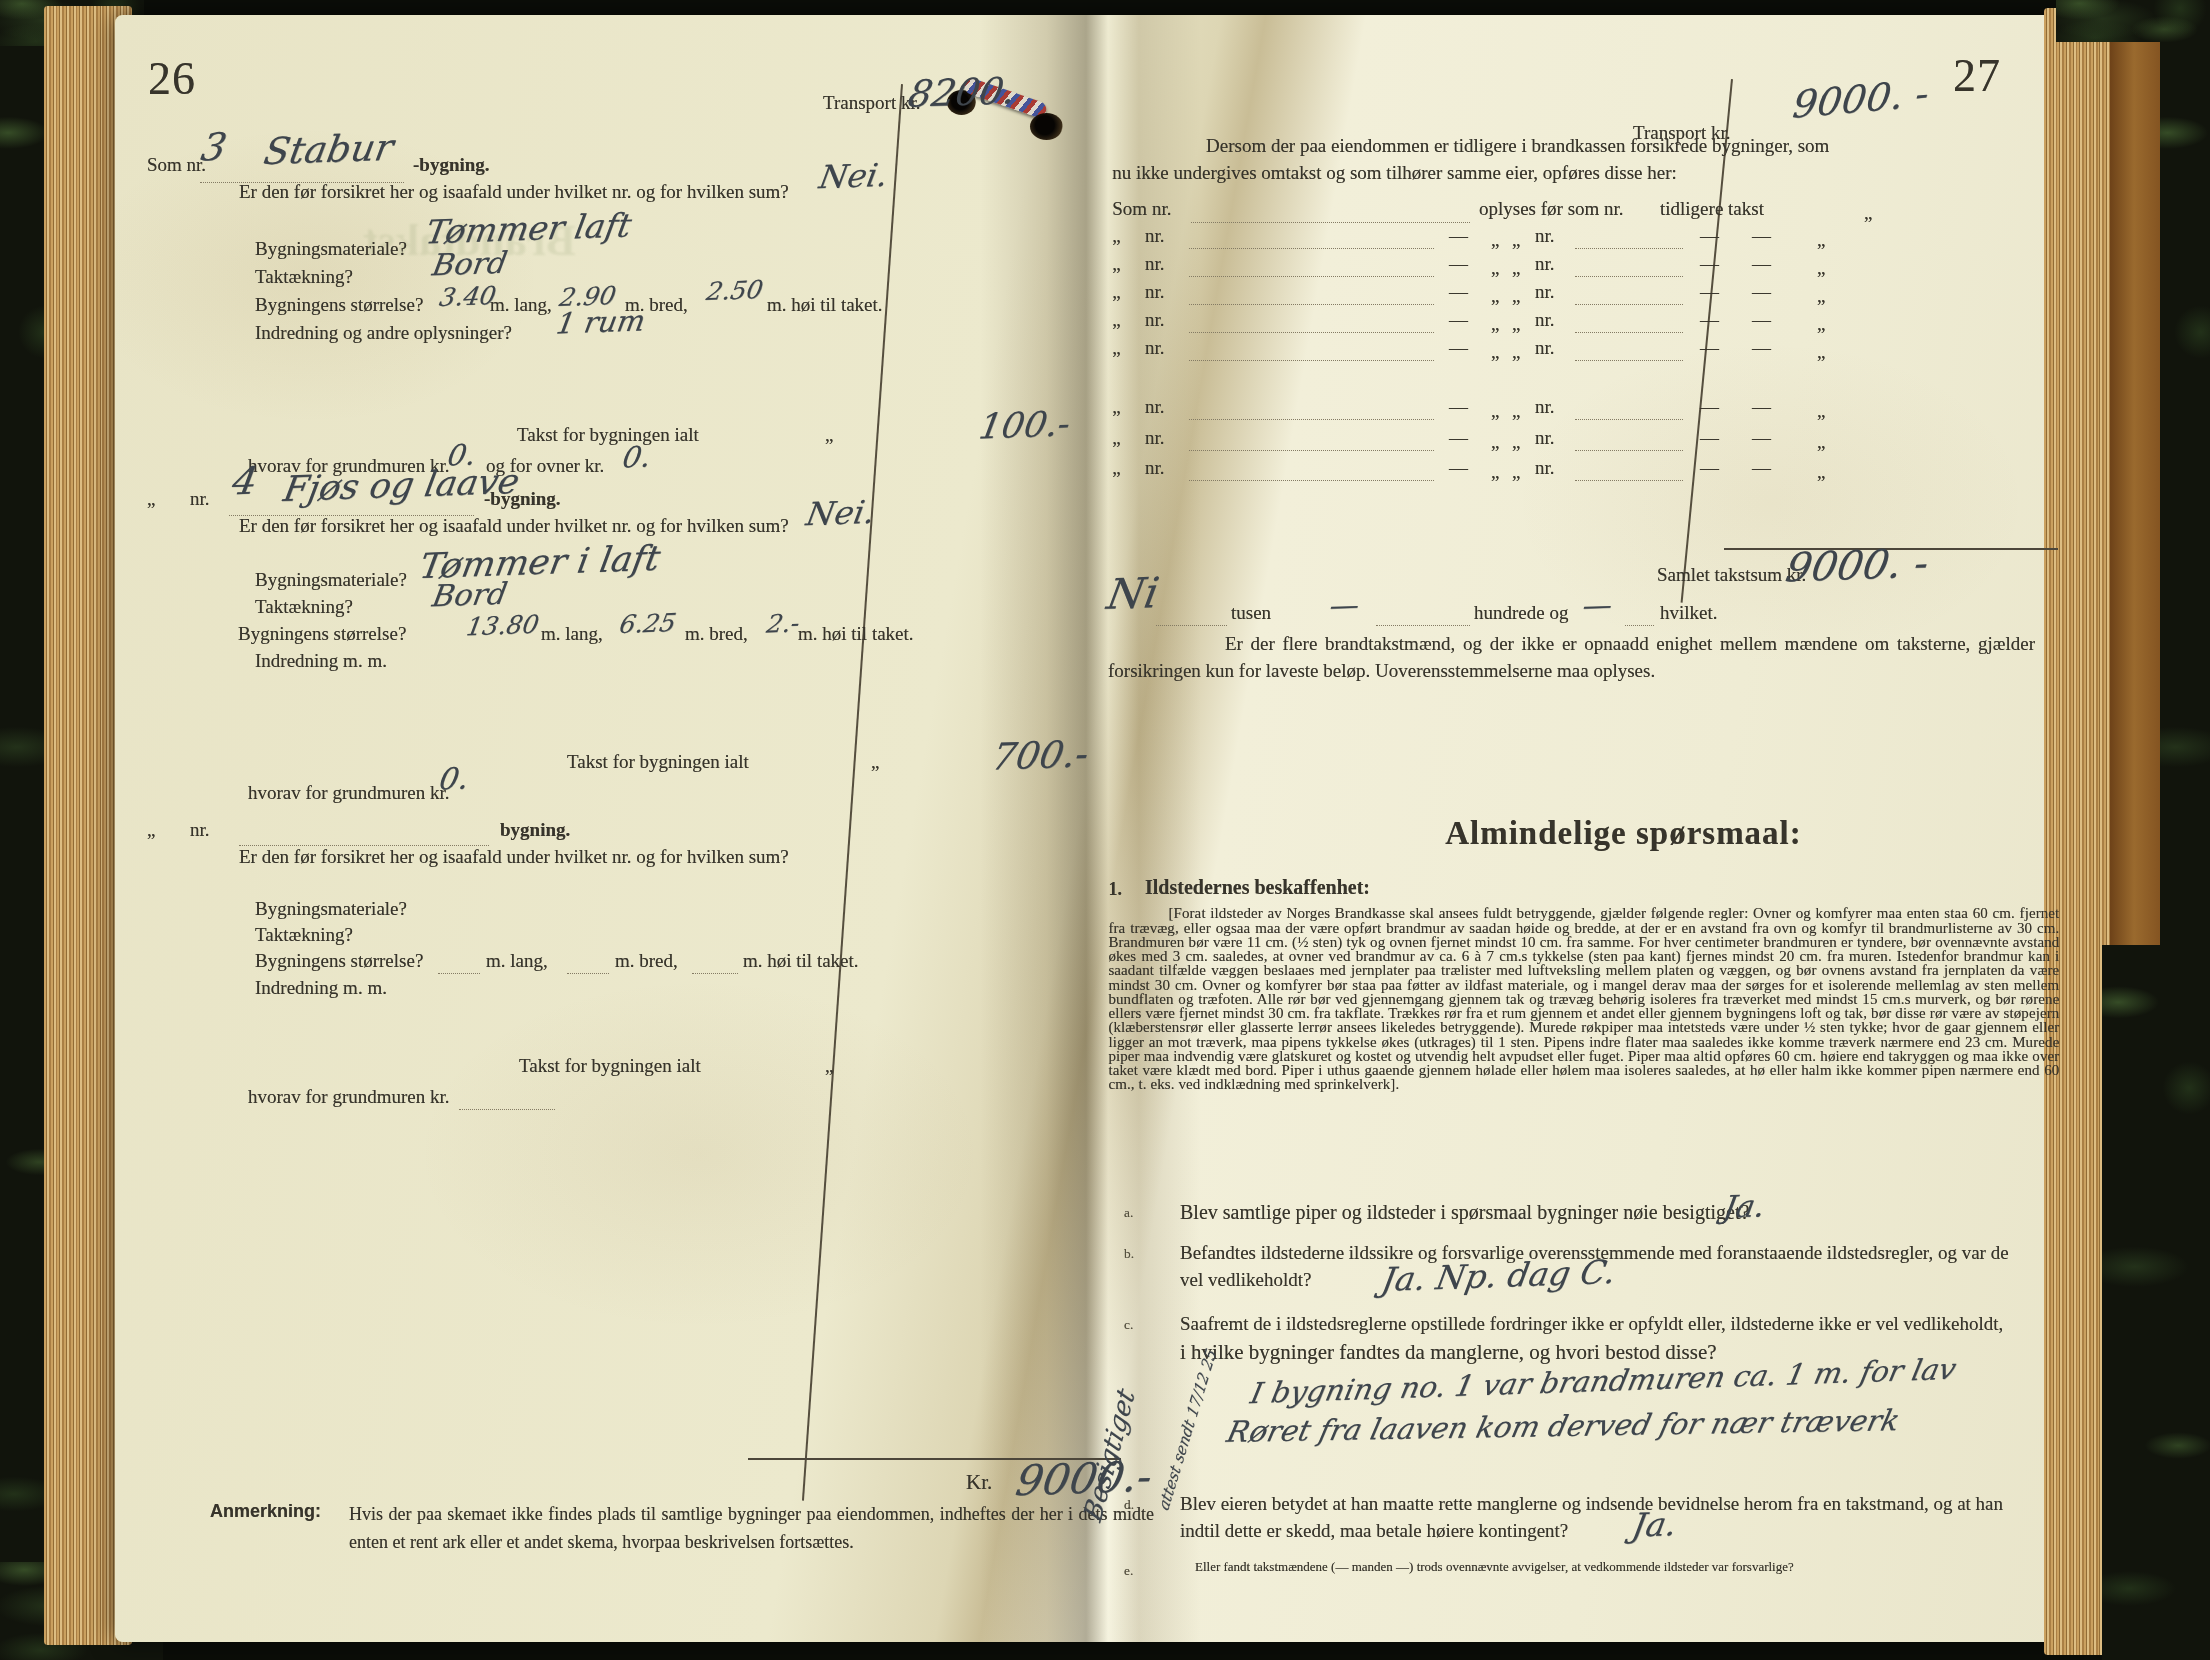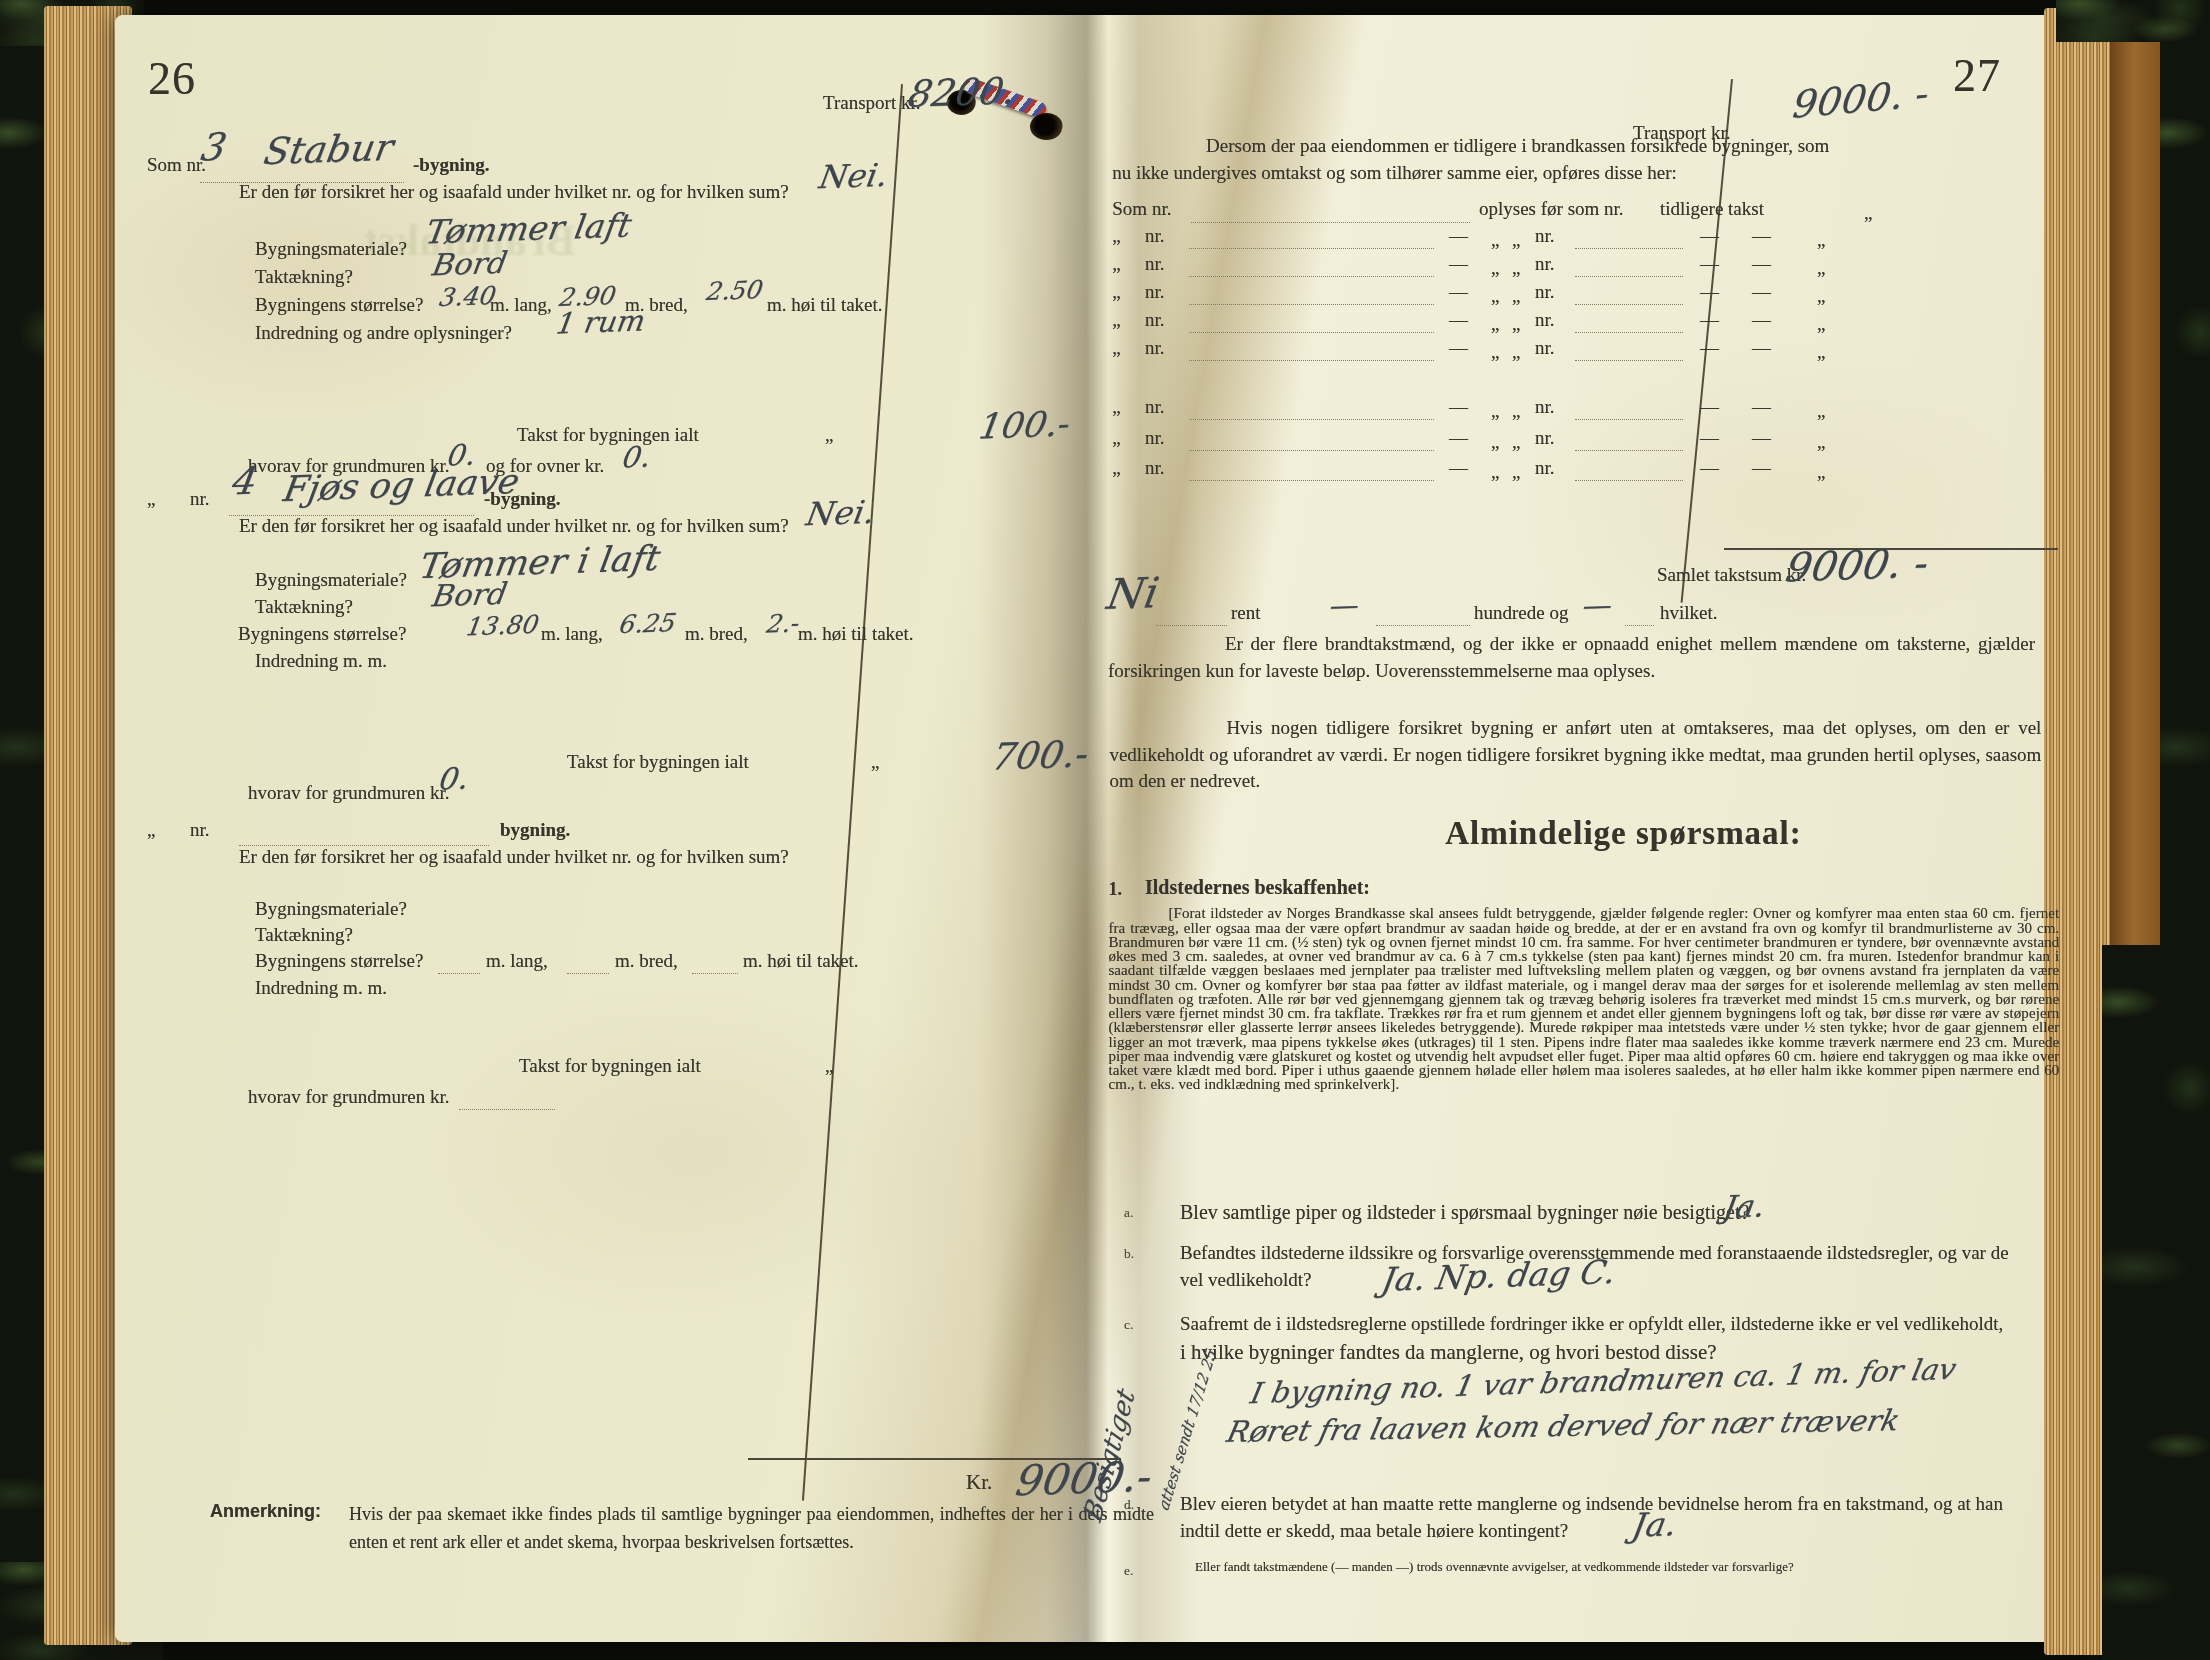--- a/index.html
+++ b/index.html
@@ -182,30 +182,29 @@
       <span class="t" style="left: 657px; top: 0px;">—</span>
       <span class="t" style="left:722px;top:3.8px">„</span>
     </div>
 
     <div class="hline" style="left:629px;top:534px;width:334px"></div>
     <div class="t" style="left:562px;top:550px">Samlet takstsum kr.</div>
     <div class="hw" style="left:692px;top:528px;font-size:40px">9000. -</div>
 
     <div class="hw" style="left:13.4px;top:555px;font-size:42px">Ni</div>
     <div class="dots" style="left:61px;top:611px;width:71px"></div>
-    <div class="t" style="left:136px;top:588px">rent</div>
+    <div class="t" style="left:136px;top:588px">tusen</div>
     <div class="hw" style="left:235px;top:574px;font-size:29px">—</div>
     <div class="dots" style="left:281px;top:611px;width:94px"></div>
     <div class="t" style="left:379px;top:588px">hundrede og</div>
     <div class="hw" style="left:488px;top:574px;font-size:29px">—</div>
     <div class="dots" style="left:530px;top:611px;width:29px"></div>
     <div class="t" style="left:565px;top:588px">hvilket.</div>
 
     <div class="blk" style="left:13px;top:617px;width:927px;font-size:19px;line-height:1.38;text-indent:117px">Er der flere brandtakstmænd, og der ikke er opnaadd enighet mellem mændene om taksterne, gjælder forsikringen kun for laveste beløp.  Uoverensstemmelserne maa oplyses.</div>
-    <div class="blk" style="left:14.4px;top:701px;width:932px;font-size:19px;line-height:1.38;text-indent:117px">Hvis nogen tidligere forsikret bygning er anført uten at omtakseres, maa det oplyses, om den er vel vedlikeholdt og uforandret av værdi.  Er nogen tidligere forsikret bygning ikke medtat, maa grunden hertil oplyses, saasom om den er nedrevet.</div>
 
     <div class="blk b" style="left:53px;top:801px;width:951px;font-size:33px;text-align:center;letter-spacing:1px">Almindelige spørsmaal:</div>
 
     <div class="t b" style="left:13.4px;top:865px;font-size:18px">1.</div>
     <div class="t b" style="left:50px;top:862px;font-size:20px">Ildstedernes beskaffenhet:</div>
     <div class="blk" style="left:13.4px;top:892px;width:951px;font-size:15px;line-height:0.95;letter-spacing:0.1px;text-indent:60px">[Forat ildsteder av Norges Brandkasse skal ansees fuldt betryggende, gjælder følgende regler: Ovner og komfyrer maa enten staa 60 cm. fjernet fra trævæg, eller ogsaa maa der være opført brandmur av saadan høide og bredde, at der er en avstand fra ovn og komfyr til brandmurlisterne av 30 cm.  Brandmuren bør være 11 cm. (½ sten) tyk og ovnen fjernet mindst 10 cm. fra samme.  For hver centimeter brandmuren er tyndere, bør ovennævnte avstand økes med 3 cm. saaledes, at ovner ved brandmur av ca. 6 à 7 cm.s tykkelse (sten paa kant) fjernes mindst 20 cm. fra muren.  Istedenfor brandmur kan i saadant tilfælde væggen beslaaes med jernplater paa trælister med luftveksling mellem platen og væggen, og bør ovnens avstand fra jernplaten da være mindst 30 cm.  Ovner og komfyrer bør staa paa føtter av ildfast materiale, og i mangel derav maa der sørges for et isolerende mellemlag av sten mellem bundflaten og træfoten.  Alle rør bør ved gjennemgang gjennem tak og trævæg behørig isoleres fra træverket med mindst 15 cm.s murverk, og bør rørene ellers være fjernet mindst 30 cm. fra takflate.  Trækkes rør fra et rum gjennem et andet eller gjennem bygningens loft og tak, bør disse rør være av støpejern (klæberstensrør eller glasserte lerrør ansees likeledes betryggende).  Murede røkpiper maa intetsteds være under ½ sten tykke; hvor de gaar gjennem eller ligger an mot træverk, maa pipens tykkelse økes (utkrages) til 1 sten.  Pipens indre flater maa saaledes ikke komme træverk nærmere end 23 cm.  Murede piper maa indvendig være glatskuret og kostet og utvendig helt avpudset eller fuget.  Piper maa altid opføres 60 cm. høiere end takryggen og maa ikke over taket være klædt med bord.  Piper i uthus gaaende gjennem hølade eller hølem maa isoleres saaledes, at hø eller halm ikke kommer pipen nærmere end 60 cm., t. eks. ved indklædning med sprinkelverk].</div>
 
     <div class="t ql" style="left:29px;top:1191px">a.</div>
     <div class="t" style="left:85px;top:1187px;font-size:20px">Blev samtlige piper og ildsteder i spørsmaal bygninger nøie besigtiget?</div>
     <div class="hw" style="left:629px;top:1174px;font-size:31px">Ja.</div>

